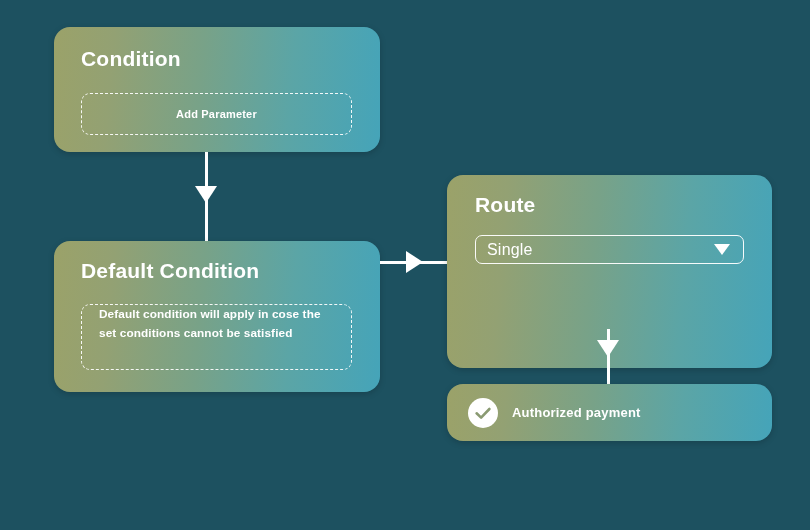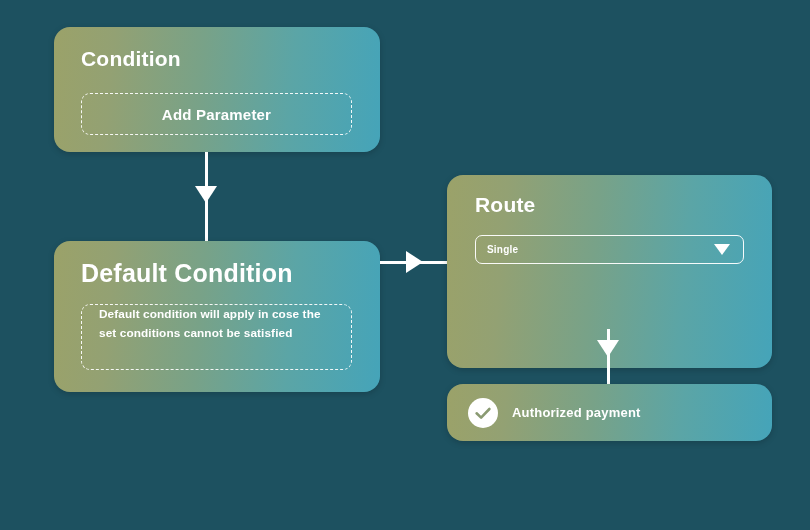--- a/index.html
+++ b/index.html
@@ -66,36 +66,36 @@
     left: 27px;
     top: 66px;
     width: 271px;
     height: 42px;
     display: flex;
     align-items: center;
     justify-content: center;
   }
   #add-parameter-box .box-label {
     color: #ffffff;
-    font-size: 15px;
+    font-size: 11px;
     font-weight: bold;
     letter-spacing: 0.2px;
   }
 
   
   #card-default-condition {
     left: 54px;
     top: 241px;
     width: 326px;
     height: 151px;
   }
   #card-default-condition .card-title {
     left: 27px;
     top: 18px;
-    font-size: 25px;
+    font-size: 21px;
   }
 
   #default-condition-box {
     left: 27px;
     top: 63px;
     width: 271px;
     height: 66px;
     display: flex;
     align-items: flex-start;
     padding: 0 17px;
@@ -129,22 +129,22 @@
     height: 29px;
     border: 1.3px solid rgba(255, 255, 255, 0.95);
     border-radius: 7px;
     box-sizing: border-box;
     display: flex;
     align-items: center;
     padding: 0 11px;
   }
   #route-select .select-value {
     color: #ffffff;
-    font-size: 10px;
-    font-weight: bold;
+    font-size: 16px;
+    font-weight: normal;
     letter-spacing: 0.2px;
     flex: 1;
   }
   .caret-down {
     width: 0;
     height: 0;
     border-left: 8.5px solid transparent;
     border-right: 8.5px solid transparent;
     border-top: 11px solid #ffffff;
     margin-right: 2px;

